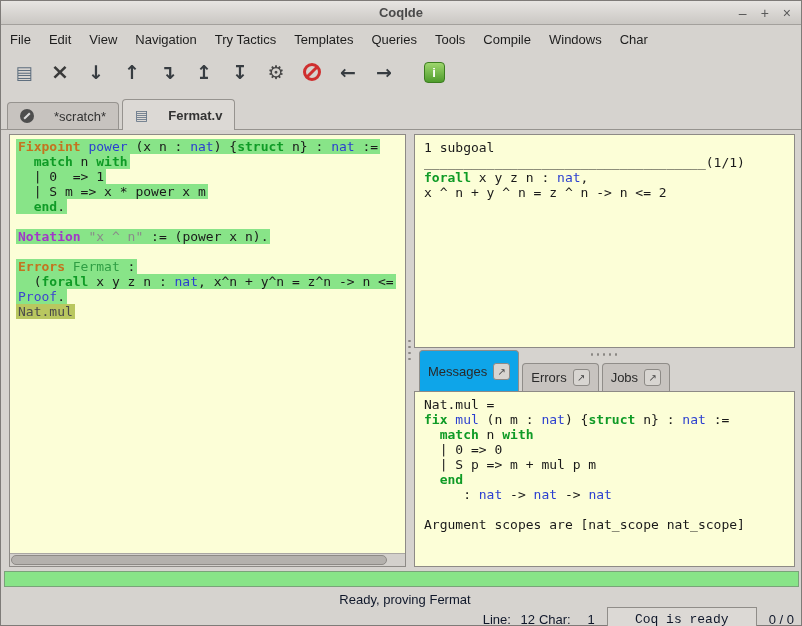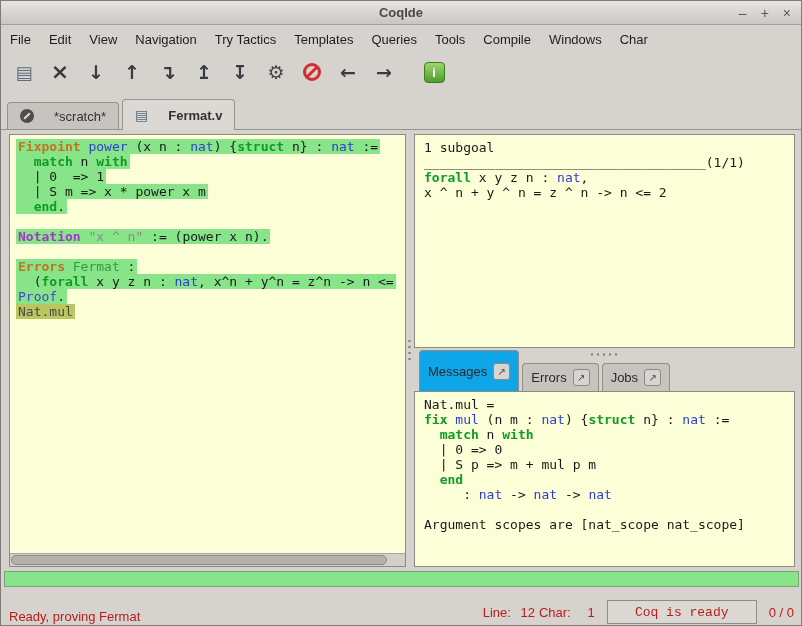--- a/index.html
+++ b/index.html
@@ -68,21 +68,21 @@
   .kn{color:#a238c8;font-weight:bold;}
   .kb{color:#3d45cf;font-weight:normal;}
   .kg{color:#0f9b26;font-weight:bold;margin-top:7px;}
   .id{color:#2b3fd0;}
   .thm{color:#2f9e44;}
   .str{color:#8a8a8a;}
   .dim{color:#4a4a4a;}
 
   
   #progress{position:absolute;left:3px;top:570px;width:795px;height:16px;background:#88e488;border:1px solid #79a379;}
-  #statusbar{position:absolute;left:0;right:0;top:591px;height:32px;display:flex;align-items:flex-end;font-size:13px;color:#b91c1c;}
+  #statusbar{position:absolute;left:0;right:0;top:591px;height:32px;display:flex;align-items:center;font-size:13px;color:#0f172a;flex-direction:column;}
   #status-left{margin-left:8px;}
   #status-right{margin-left:auto;margin-right:7px;display:flex;align-items:center;gap:4px;}
   .sbval{min-width:20px;text-align:right;}
   #coq-status{width:150px;height:24px;border:1px solid #908d89;background:#dcd9d5;display:flex;align-items:center;justify-content:center;margin:0 8px;font-family:Liberation Mono, monospace;}
 </style>
 </head>
 <body>
 
 <div class="win">
 

